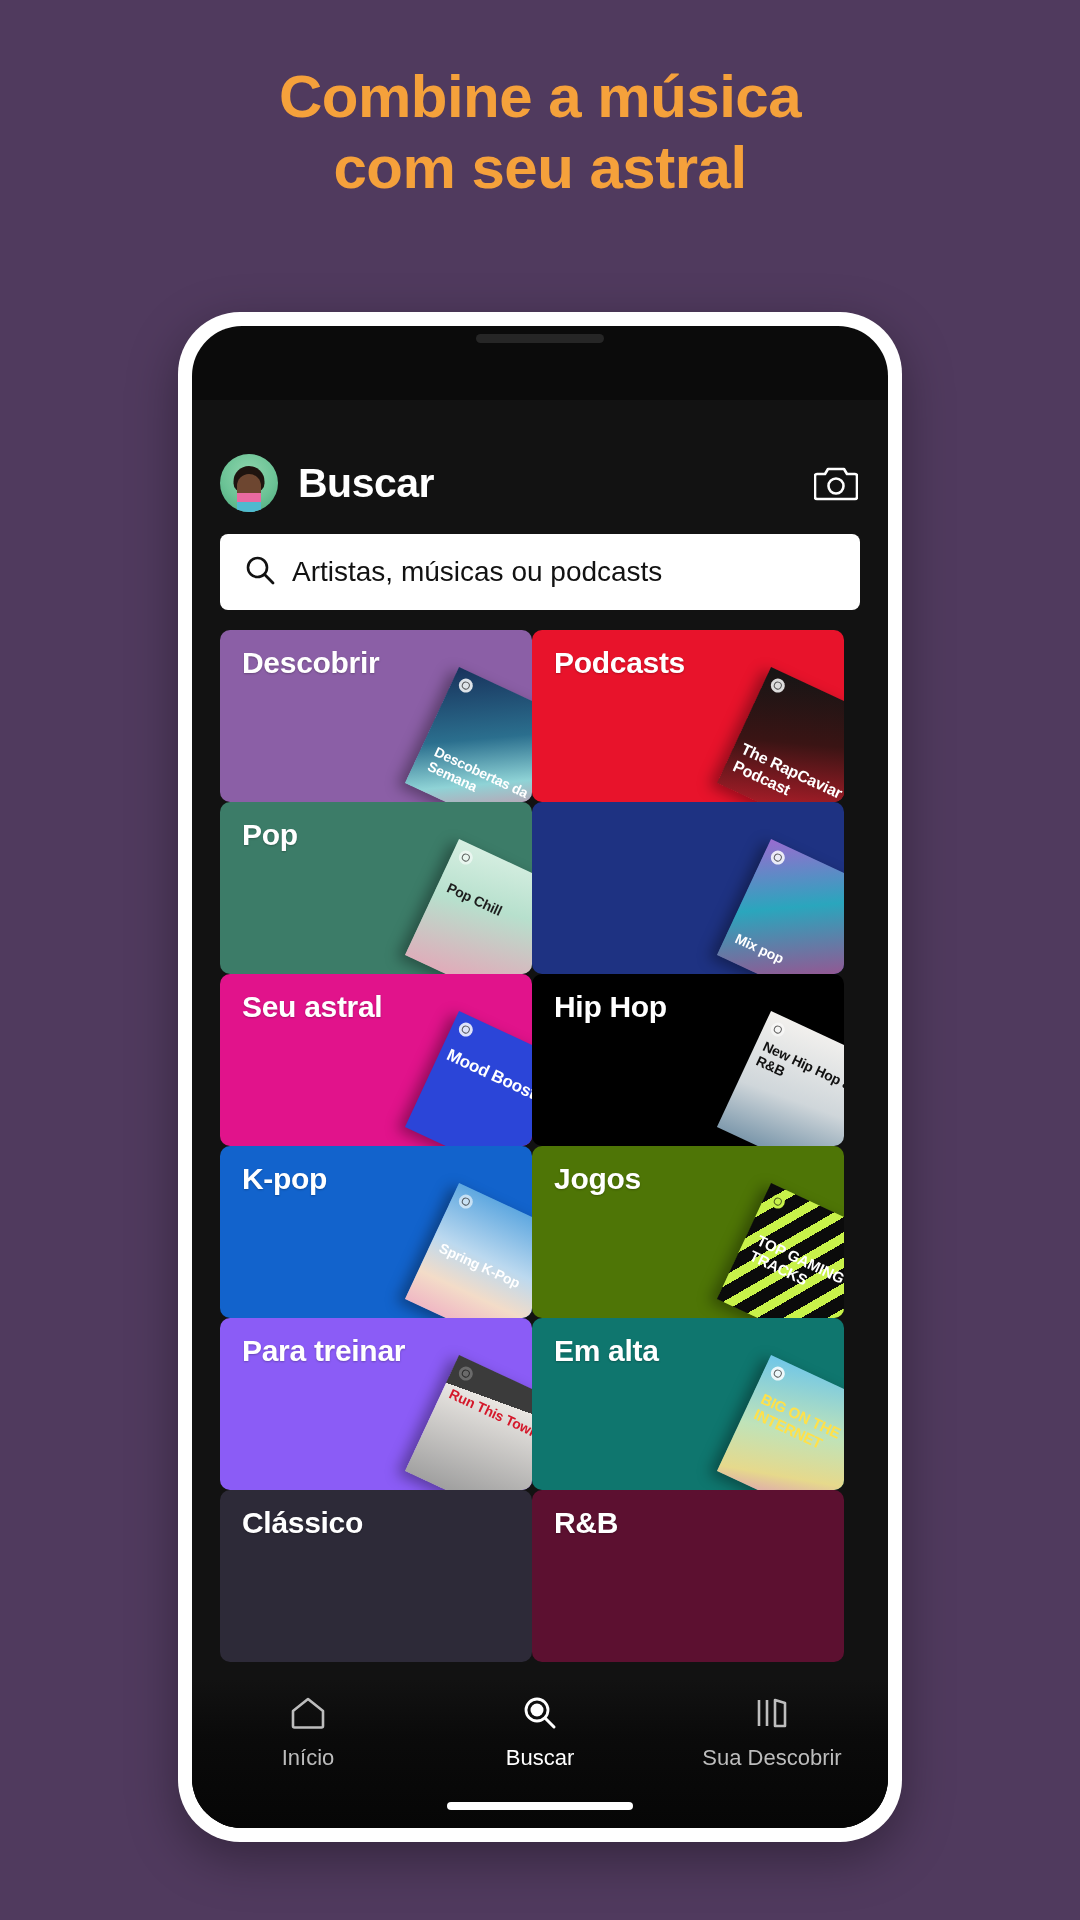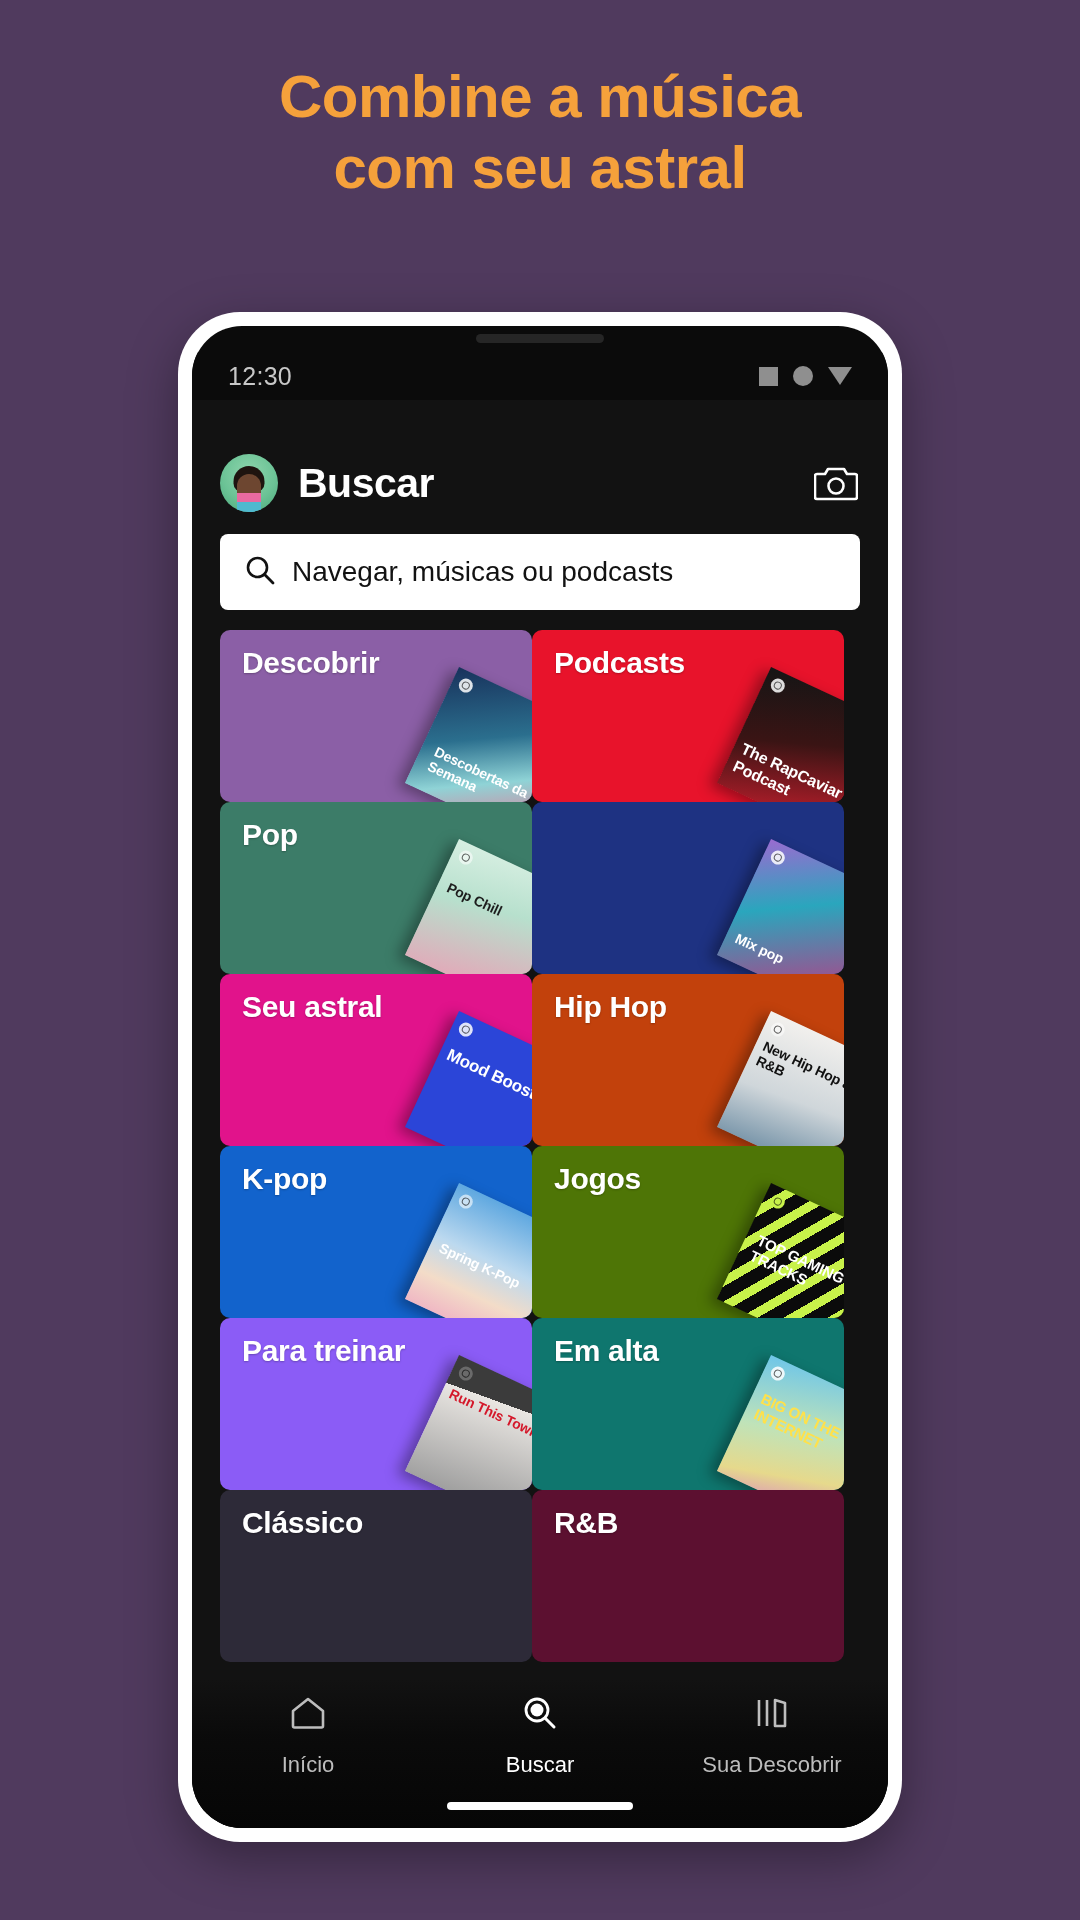--- a/index.html
+++ b/index.html
@@ -239,21 +239,21 @@
     display: flex;
     flex: 1;
     align-items: flex-start;
     padding-top: 14px;
   }
   .nav-item {
     flex: 1;
     display: flex;
     flex-direction: column;
     align-items: center;
-    gap: 16px;
+    gap: 9px;
     text-align: center;
   }
   .nav-label {
     font-size: 22px;
     color: #bdbdbd;
     font-weight: 400;
   }
   .nav-item.active .nav-label { color: #ffffff; }
   .home-indicator {
     width: 186px; height: 8px;
@@ -268,28 +268,20 @@
 <div class="promo">
   <span class="promo-line">Combine a música</span>
   <span class="promo-line">com seu astral</span>
 </div>
 
 <div class="phone-frame">
   <div class="phone-body">
 
     <div class="speaker"></div>
 
-    <div class="status-bar">
-      <span class="status-time">12:30</span>
-      <span class="status-icons">
-        <span class="ic-square"></span>
-        <span class="ic-circle"></span>
-        <span class="ic-tri"></span>
-      </span>
-    </div>
 
     <div class="app">
 
       <div class="app-header">
         <div class="avatar"></div>
         <div class="page-title">Buscar</div>
         <div class="camera-btn">
           <svg width="44" height="38" viewBox="0 0 44 38" fill="none">
             <path d="M3 10h8l3-5h16l3 5h8a2 2 0 012 2v21a2 2 0 01-2 2H3a2 2 0 01-2-2V12a2 2 0 012-2z" stroke="#fff" stroke-width="2.6" stroke-linejoin="round"></path>
             <circle cx="22" cy="22" r="7.5" stroke="#fff" stroke-width="2.6"></circle>
@@ -298,21 +290,21 @@
       </div>
 
       <div class="search-wrap">
         <div class="search-box">
           <span class="search-icon">
             <svg width="32" height="32" viewBox="0 0 32 32" fill="none">
               <circle cx="13.5" cy="13.5" r="9.5" stroke="#121212" stroke-width="2.6"></circle>
               <line x1="20.6" y1="20.6" x2="29" y2="29" stroke="#121212" stroke-width="2.8" stroke-linecap="round"></line>
             </svg>
           </span>
-          <span class="search-placeholder">Navegar, músicas ou podcasts</span>
+          <span class="search-placeholder">Artistas, músicas ou podcasts</span>
         </div>
       </div>
 
 
       <div class="grid">
 
         <div class="tile" style="background:#8b5fa6">
           <span class="tile-label">Descobrir</span>
           <div class="cover art-descobrir">
             <span class="spot-dot"></span>
@@ -344,21 +336,21 @@
         </div>
 
         <div class="tile" style="background:#e1138b">
           <span class="tile-label">Seu astral</span>
           <div class="cover art-astral">
             <span class="spot-dot"></span>
             <span class="cover-txt" style="left:8px;top:34px;right:6px;font-size:17px;">Mood Booster</span>
           </div>
         </div>
 
-        <div class="tile" style="background:#c2410c">
+        <div class="tile" style="background:#000000">
           <span class="tile-label">Hip Hop</span>
           <div class="cover art-hiphop">
             <span class="spot-dot" style="background:rgba(255,255,255,.5)"></span>
             <span class="cover-txt" style="left:8px;top:26px;right:6px;color:#111;">New Hip Hop and R&amp;B</span>
           </div>
         </div>
 
         <div class="tile" style="background:#1263cc">
           <span class="tile-label">K-pop</span>
           <div class="cover art-kpop">

